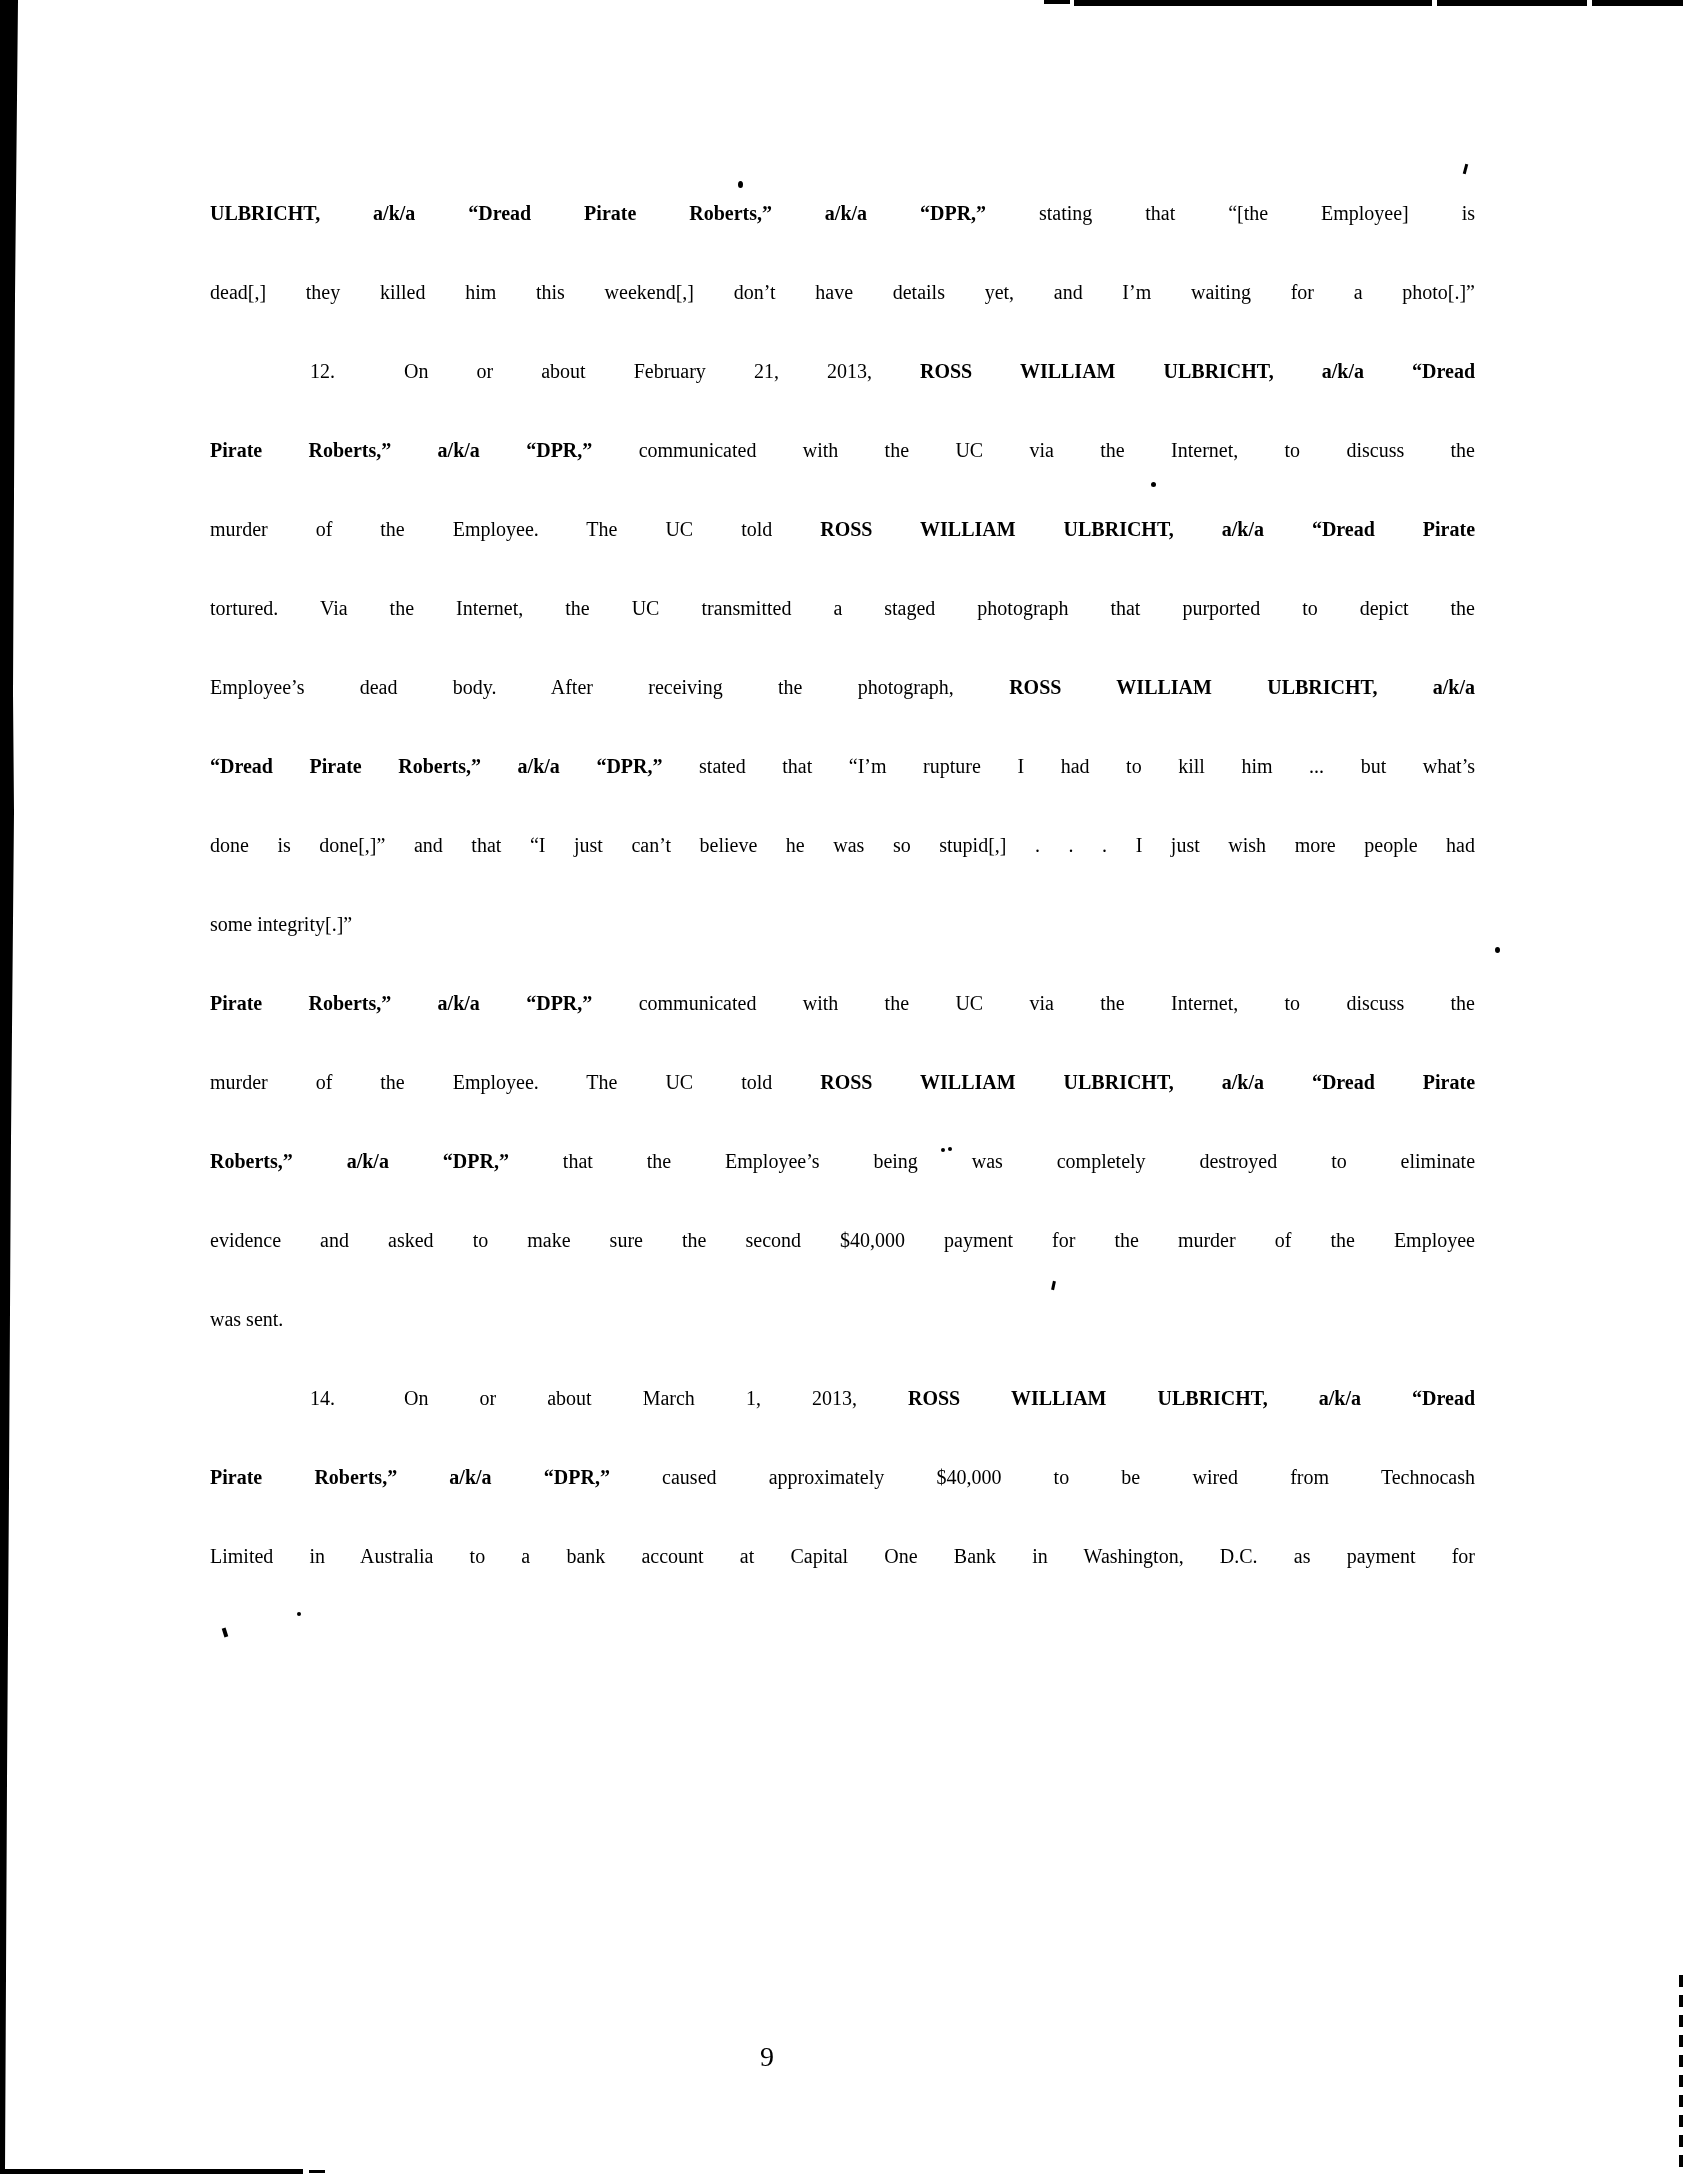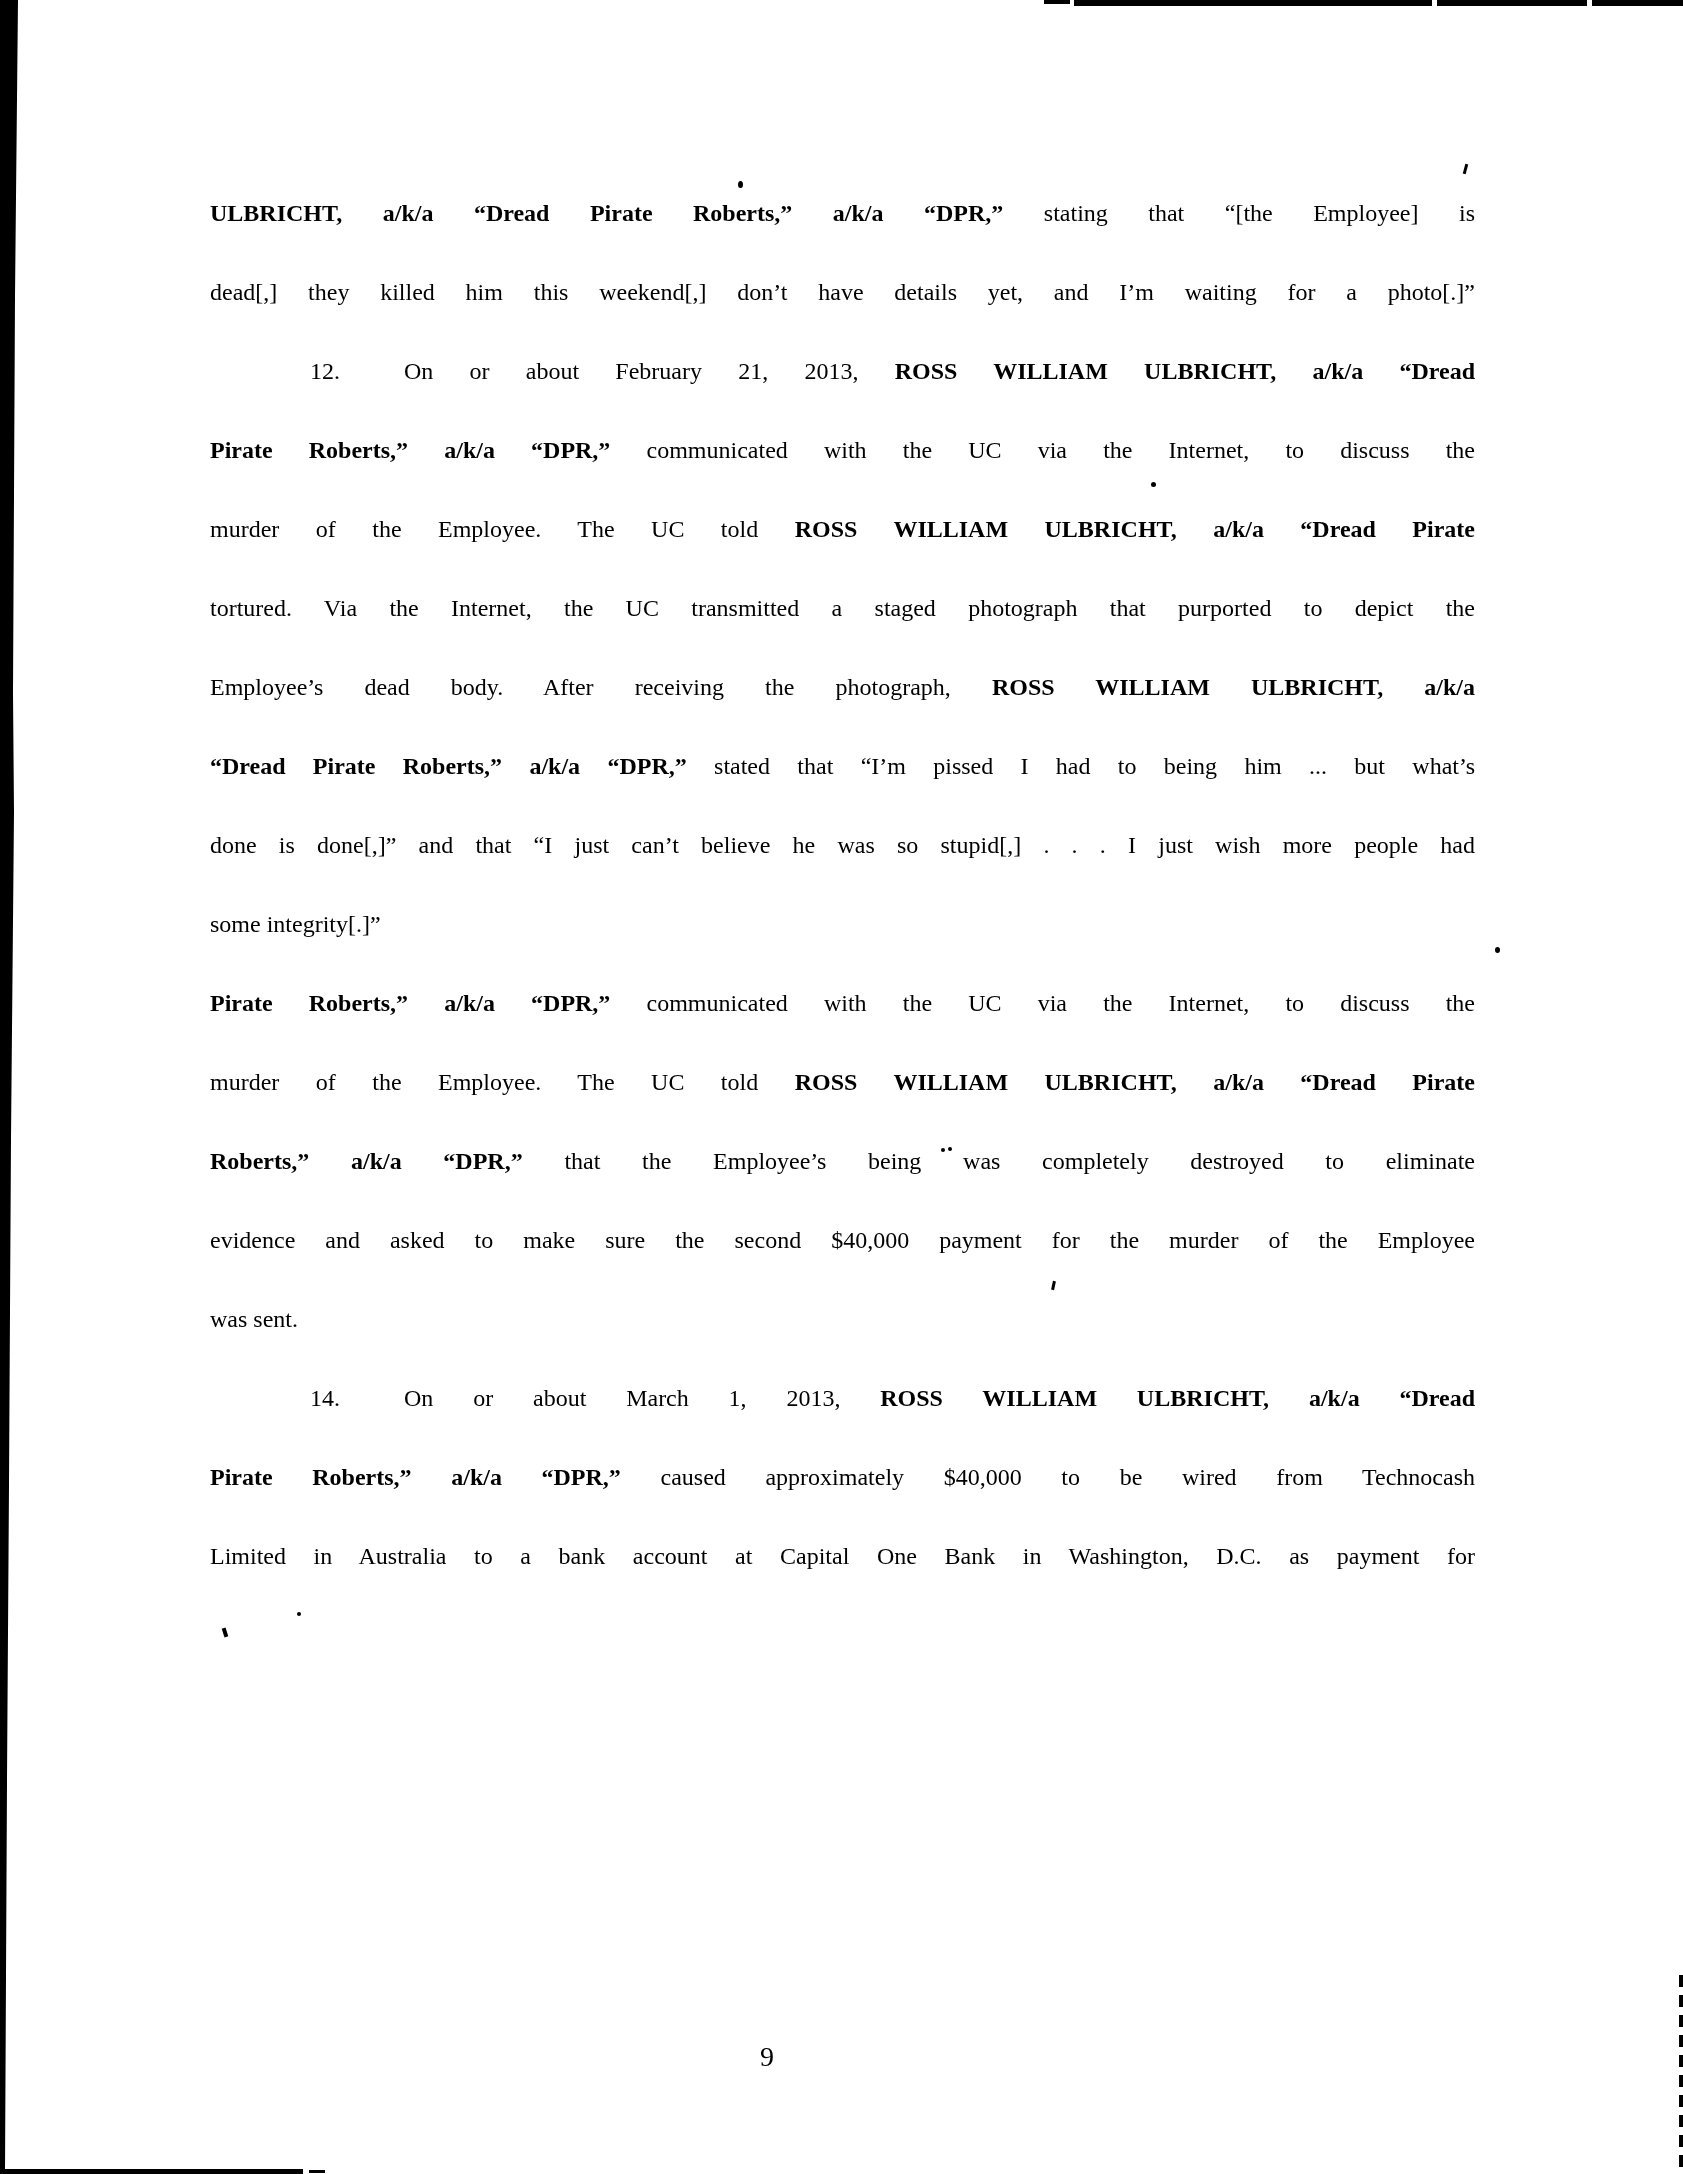--- a/index.html
+++ b/index.html
@@ -10,21 +10,21 @@
     overflow: hidden;
     font-family: "Liberation Serif", "DejaVu Serif", serif;
     color: #000000;
   }
   .page { position: absolute; inset: 0; background: #ffffff; }
 
   
   .text-block {
     position: absolute;
     left: 210px; top: 174px; width: 1265px;
-    font-size: 24px;
+    font-size: 20px;
   }
   .line {
     height: 79px; line-height: 79px;
     text-align: justify;
     text-align-last: justify;
     white-space: normal;
   }
   .line.short { text-align-last: left; }
   .line.indent { padding-left: 100px; }
   .para-num { display: inline-block; width: 94px; }
@@ -81,21 +81,21 @@
   <div class="artifact dot" style="left:297px;top:1612px;width:4px;height:4px;"></div>
 
   <div class="text-block">
       <div class="line"><b>ULBRICHT, a/k/a “Dread Pirate Roberts,” a/k/a “DPR,”</b><span> stating that “[the Employee] is</span></div>
       <div class="line"><span>dead[,] they killed him this weekend[,] don’t have details yet, and I’m waiting for a photo[.]”</span></div>
       <div class="line indent"><span class="para-num">12.</span><span>On or about February 21, 2013, </span><b>ROSS WILLIAM ULBRICHT, a/k/a “Dread</b></div>
       <div class="line"><b>Pirate Roberts,” a/k/a “DPR,”</b><span> communicated with the UC via the Internet, to discuss the</span></div>
       <div class="line"><span>murder of the Employee.  The UC told </span><b>ROSS WILLIAM ULBRICHT, a/k/a “Dread Pirate</b></div>
       <div class="line"><span>tortured.  Via the Internet, the UC transmitted a staged photograph that purported to depict the</span></div>
       <div class="line"><span>Employee’s dead body.  After receiving the photograph, </span><b>ROSS WILLIAM ULBRICHT, a/k/a</b></div>
-      <div class="line"><b>“Dread Pirate Roberts,” a/k/a “DPR,”</b><span> stated that “I’m pissed I had to being him ... but what’s</span></div>
+      <div class="line"><b>“Dread Pirate Roberts,” a/k/a “DPR,”</b><span> stated that “I’m rupture I had to kill him ... but what’s</span></div>
       <div class="line"><span>done is done[,]” and that “I just can’t believe he was so stupid[,] . . . I just wish more people had</span></div>
       <div class="line short"><span>some integrity[.]”</span></div>
       <div class="line"><b>Pirate Roberts,” a/k/a “DPR,”</b><span> communicated with the UC via the Internet, to discuss the</span></div>
       <div class="line"><span>murder of the Employee.  The UC told </span><b>ROSS WILLIAM ULBRICHT, a/k/a “Dread Pirate</b></div>
       <div class="line"><b>Roberts,” a/k/a “DPR,”</b><span> that the Employee’s being was completely destroyed to eliminate</span></div>
       <div class="line"><span>evidence and asked to make sure the second $40,000 payment for the murder of the Employee</span></div>
       <div class="line short"><span>was sent.</span></div>
       <div class="line indent"><span class="para-num">14.</span><span>On or about March 1, 2013, </span><b>ROSS WILLIAM ULBRICHT, a/k/a “Dread</b></div>
       <div class="line"><b>Pirate Roberts,” a/k/a “DPR,”</b><span> caused approximately $40,000 to be wired from Technocash</span></div>
       <div class="line"><span>Limited in Australia to a bank account at Capital One Bank in Washington, D.C. as payment for</span></div>

